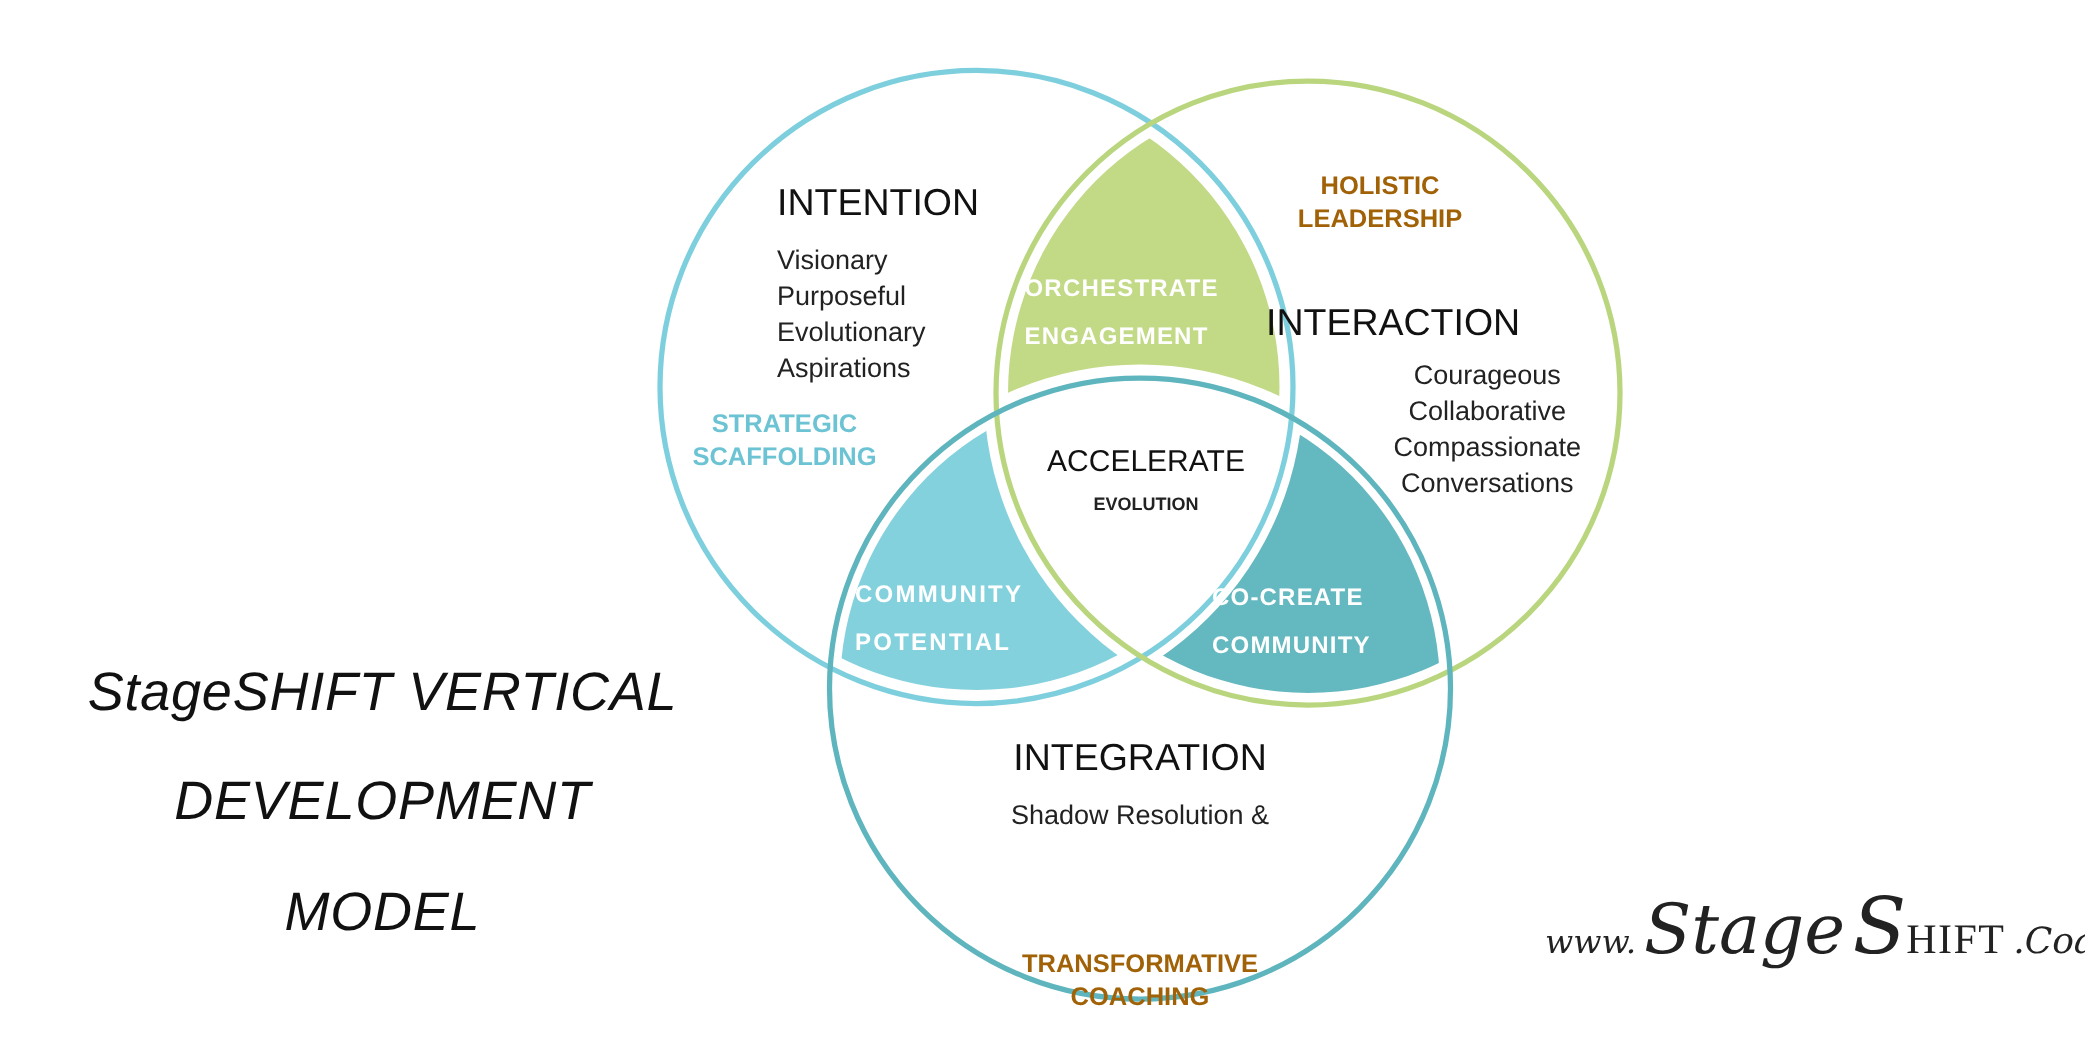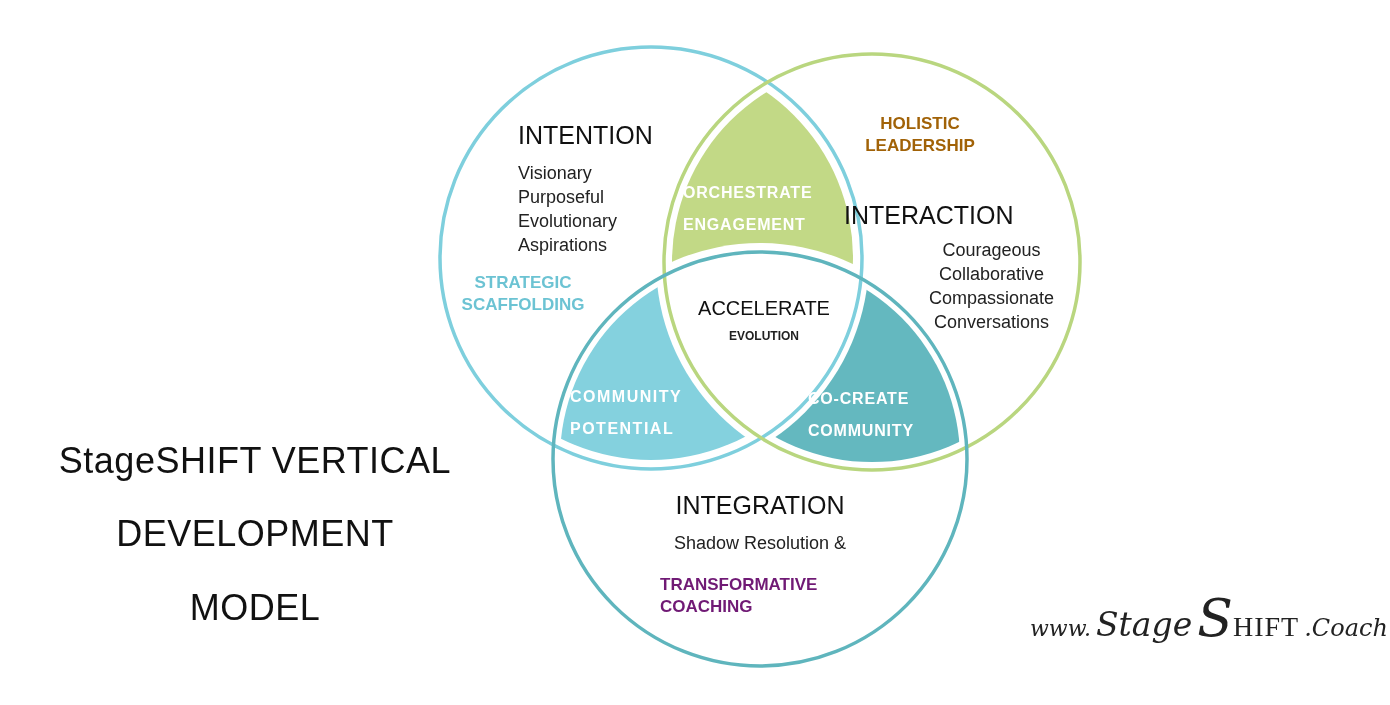--- a/index.html
+++ b/index.html
@@ -1,20 +1,20 @@
 <!DOCTYPE html>
 <html><head>
 <meta charset="utf-8">
 <style>
   html, body { margin: 0; padding: 0; background: #ffffff; }
   body { width: 1390px; height: 705px; position: relative; overflow: hidden;
          font-family: "Liberation Sans", "DejaVu Sans", sans-serif; }
   #diagram { position: absolute; left: 0; top: 0; }
   .t { position: absolute; white-space: nowrap; }
-  .title { left: 20px; width: 470px; text-align: center; font-size: 36px; color: #111; letter-spacing: 0.5px; }
+  .title { left: 20px; width: 470px; text-align: center; font-size: 36px; color: #111; letter-spacing: 0.5px; font-style: italic; }
   .head { font-size: 25px; color: #111; }
   .list { font-size: 18px; color: #222; line-height: 24px; }
   .tag { font-size: 17px; font-weight: bold; line-height: 22px; }
   .lens { font-size: 16px; font-weight: bold; color: #ffffff; letter-spacing: 0.8px; line-height: 32px; text-align: left; }
   .center { text-align: center; color: #111; }
   .url { font-family: "DejaVu Serif", "Liberation Serif", serif; font-style: italic; color: #222; }
 </style>
 </head>
 <body>
 
@@ -107,23 +107,23 @@
 
 <div class="t center" style="left:684px; top:292px; width:160px;">
   <div style="font-size:20px; line-height:33px;">ACCELERATE</div>
   <div style="font-size:12px; line-height:22px; font-weight:bold; color:#222;">EVOLUTION</div>
 </div>
 
 <div class="t head" style="left:610px; top:491px; width:300px; text-align:center;">INTEGRATION</div>
 <div class="t list" style="left:610px; top:531px; width:300px; text-align:center;">
   <div>Shadow Resolution &amp;</div>
 </div>
-<div class="t tag" id="tag-transformative" style="left: 660px; top: 574px; width: 200px; color: #701a75;">
+<div class="t tag" id="tag-transformative" style="left: 660px; top: 632px; width: 200px; text-align: center; color: #a16207;">
   <div>TRANSFORMATIVE</div>
   <div>COACHING</div>
 </div>
 
 <div class="t url" style="left:1030px; top:588px; height:60px;">
   <span style="font-size:22px;">www.</span>
-  <span style="font-size:33px;">Stage</span>
+  <span style="font-size:46px;">Stage</span>
   <span style="font-size:52px;">S</span><span style="font-size:28px; font-style:normal; font-family:Liberation Serif, serif; font-weight:200; letter-spacing:1px;">HIFT</span>
   <span style="font-size:24px;">.Coach</span>
 </div>
 
 </body></html>

